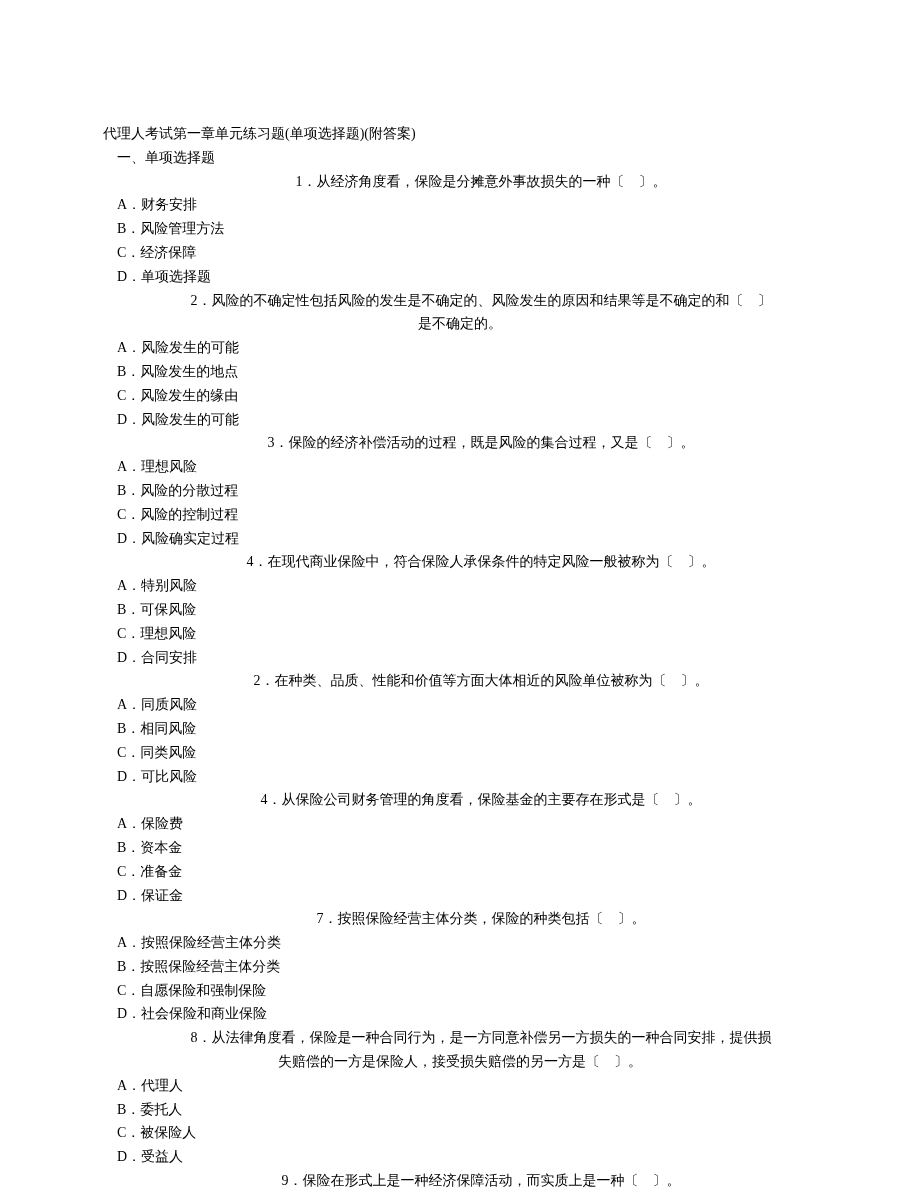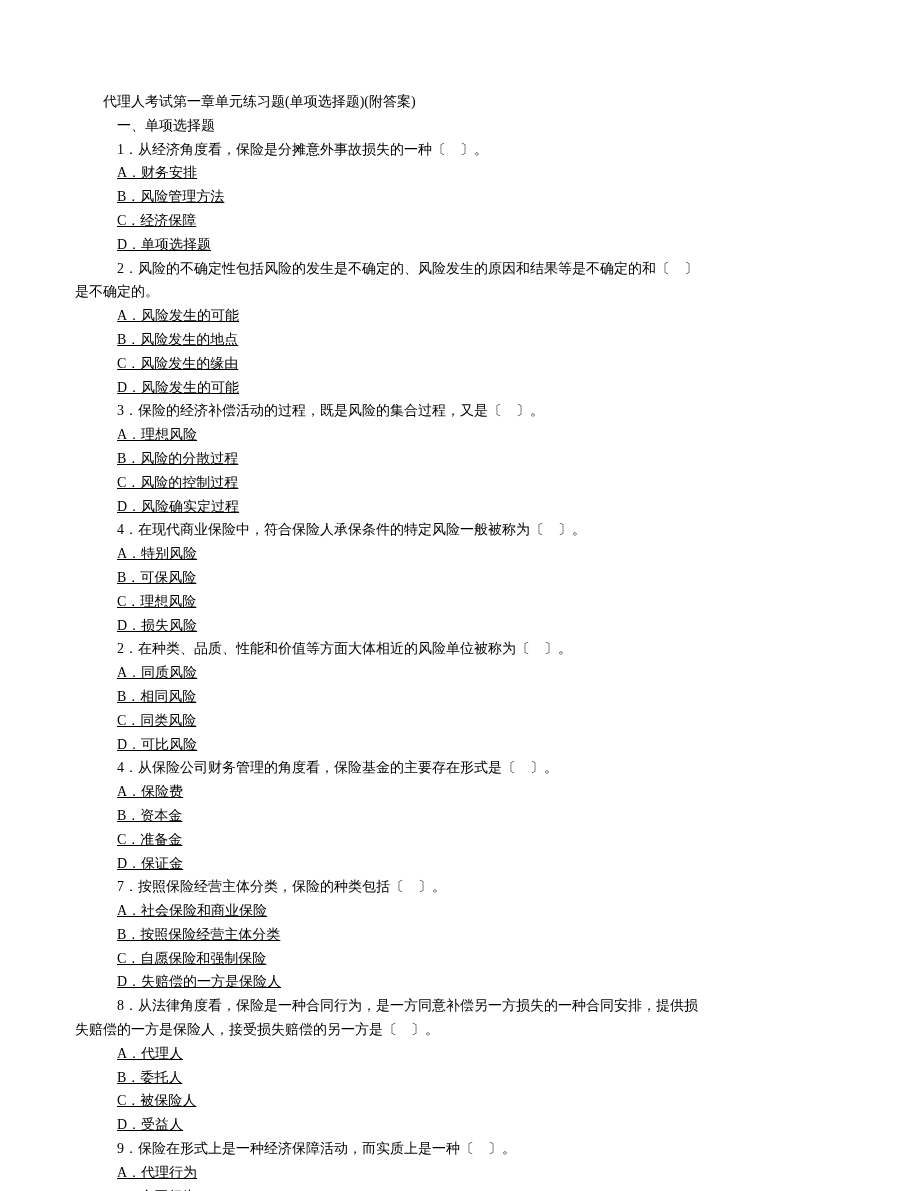--- a/index.html
+++ b/index.html
@@ -8,33 +8,35 @@
       line-height: 1.7;
       color: #000;
       background: #fff;
       margin: 0;
       padding: 90px 75px 60px 75px;
       width: 920px;
       box-sizing: border-box;
     }
     .title {
       text-indent: 2em;
+      margin-top: 32px;
     }
     .section-header {
       text-indent: 3em;
     }
     .question {
       text-indent: 3em;
+      text-align: center;
     }
     .option {
       text-indent: 3em;
-      text-decoration: underline;
     }
     .continuation {
       text-indent: 0;
+      text-align: center;
     }
     p {
       margin: 0;
       padding: 0;
     }
   </style>
 </head>
 <body>
 
 <p class="title">代理人考试第一章单元练习题(单项选择题)(附答案)</p>
@@ -56,39 +58,39 @@
 <p class="question">3．保险的经济补偿活动的过程，既是风险的集合过程，又是〔　〕。</p>
 <p class="option">A．理想风险</p>
 <p class="option">B．风险的分散过程</p>
 <p class="option">C．风险的控制过程</p>
 <p class="option">D．风险确实定过程</p>
 
 <p class="question">4．在现代商业保险中，符合保险人承保条件的特定风险一般被称为〔　〕。</p>
 <p class="option">A．特别风险</p>
 <p class="option">B．可保风险</p>
 <p class="option">C．理想风险</p>
-<p class="option">D．损失风险</p>
+<p class="option">D．合同安排</p>
 
 <p class="question">2．在种类、品质、性能和价值等方面大体相近的风险单位被称为〔　〕。</p>
 <p class="option">A．同质风险</p>
 <p class="option">B．相同风险</p>
 <p class="option">C．同类风险</p>
 <p class="option">D．可比风险</p>
 
 <p class="question">4．从保险公司财务管理的角度看，保险基金的主要存在形式是〔　〕。</p>
 <p class="option">A．保险费</p>
 <p class="option">B．资本金</p>
 <p class="option">C．准备金</p>
 <p class="option">D．保证金</p>
 
 <p class="question">7．按照保险经营主体分类，保险的种类包括〔　〕。</p>
-<p class="option">A．社会保险和商业保险</p>
+<p class="option">A．按照保险经营主体分类</p>
 <p class="option">B．按照保险经营主体分类</p>
 <p class="option">C．自愿保险和强制保险</p>
-<p class="option">D．失赔偿的一方是保险人</p>
+<p class="option">D．社会保险和商业保险</p>
 
 <p class="question">8．从法律角度看，保险是一种合同行为，是一方同意补偿另一方损失的一种合同安排，提供损</p>
 <p class="continuation">失赔偿的一方是保险人，接受损失赔偿的另一方是〔　〕。</p>
 <p class="option">A．代理人</p>
 <p class="option">B．委托人</p>
 <p class="option">C．被保险人</p>
 <p class="option">D．受益人</p>
 
 <p class="question">9．保险在形式上是一种经济保障活动，而实质上是一种〔　〕。</p>
 <p class="option">A．代理行为</p>

